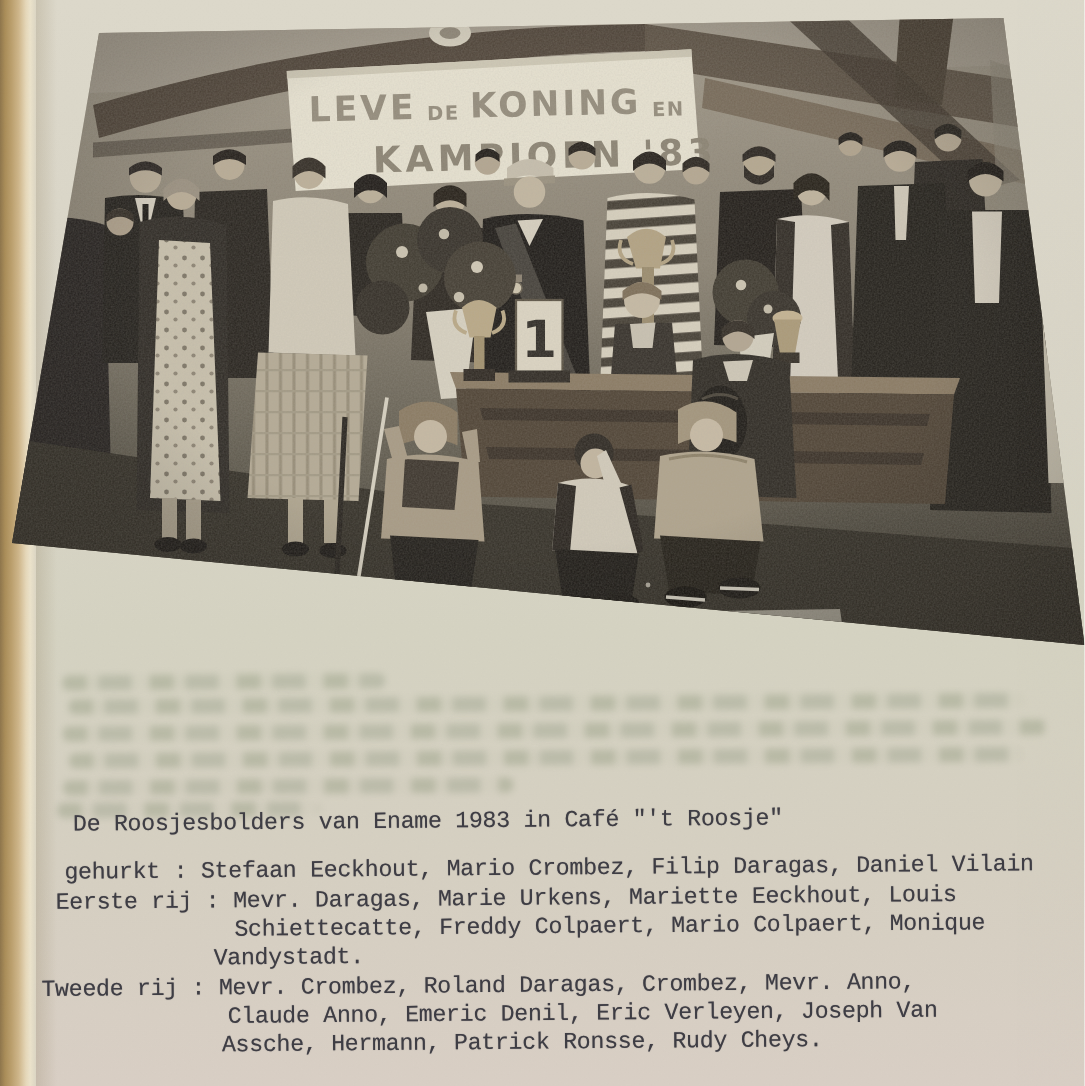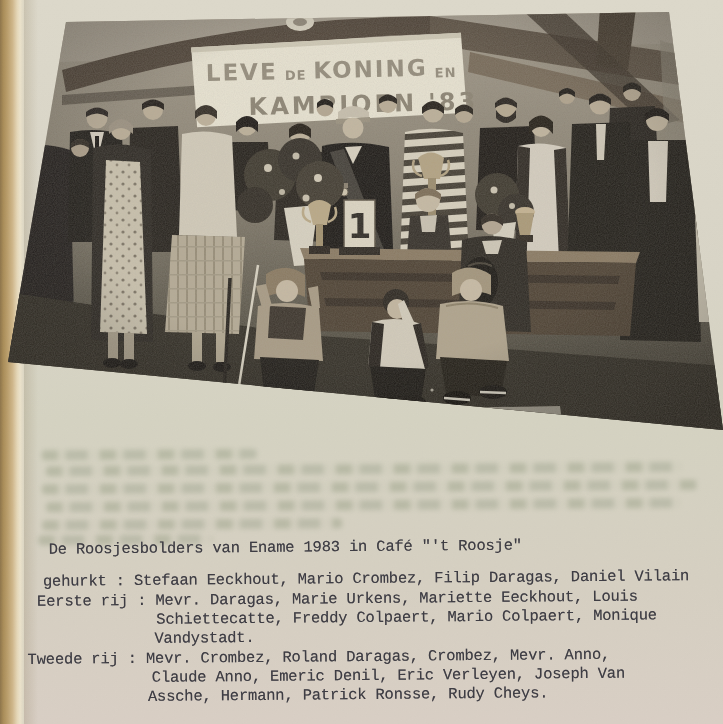--- a/index.html
+++ b/index.html
@@ -31,21 +31,21 @@
   .bl5{left:8px;top:78px;width:300px;opacity:.27;}
   .bl6{left:4px;top:93px;width:175px;opacity:.22;}
   
   .caption{position:absolute;left:0;top:0;width:723px;height:724px;color:#3e3d44;transform:rotate(-.5deg);}
   .cap{position:absolute;white-space:pre;font-size:15.5px;letter-spacing:-.2px;
        text-shadow:0 0 .6px rgba(62,61,68,.55);}
   .cap-title{left:47px;top:538px;}
   .cap-l0{left:41px;top:570px;}
   .cap-l1{left:35px;top:590px;}
   .cap-l2{left:154px;top:609px;}
-  .cap-l3{left:152px;top:628px;}
+  .cap-l3{left:140px;top:628px;}
   .cap-l4{left:25px;top:648px;}
   .cap-l5{left:149px;top:667px;}
   .cap-l6{left:145px;top:686px;}
   
   .bt1{font-family:"DejaVu Sans",sans-serif;font-weight:bold;font-size:23px;fill:#948c7c;letter-spacing:2px;}
   .bt-small{font-size:13px;letter-spacing:1px;}
   .bt2{font-family:"DejaVu Sans",sans-serif;font-weight:bold;font-size:24px;fill:#8b8373;letter-spacing:3px;}
   .trophy-num{font-family:"DejaVu Sans",sans-serif;font-weight:bold;font-size:34px;fill:#2f2b26;}
 </style>
 </head>

